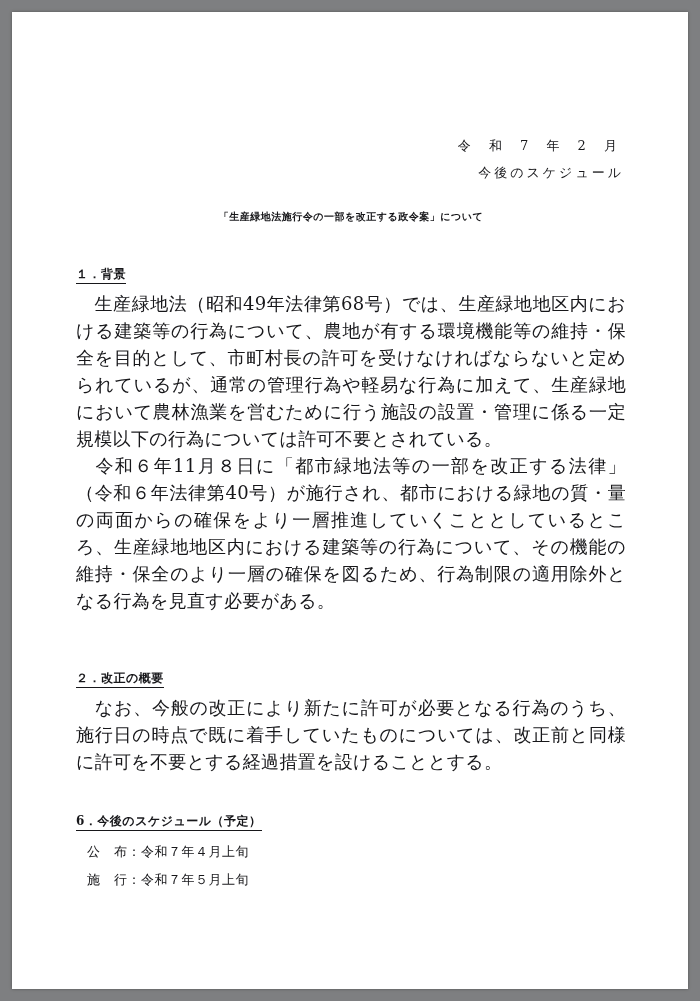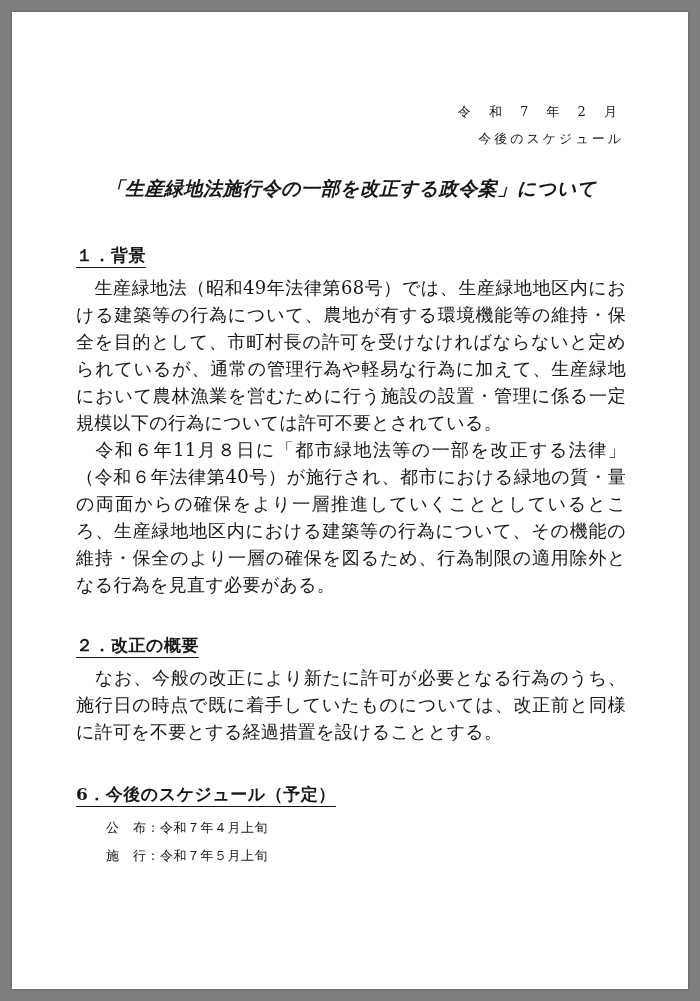--- a/index.html
+++ b/index.html
@@ -12,70 +12,69 @@
     background: #7e7f81;
     font-family: "DejaVu Serif", "Liberation Serif", serif;
     overflow: hidden;
   }
   .page {
     width: 676px;
     height: 977px;
     margin: 12px auto 0 auto;
     background: #ffffff;
     box-sizing: border-box;
-    padding: 86px 62px 0 64px;
+    padding: 120px 62px 0 64px;
     color: #17171a;
     box-shadow: 0 0 3px rgba(0,0,0,0.35);
   }
   .right-block {
     text-align: right;
     font-size: 13px;
     line-height: 27px;
     padding-right: 2px;
   }
   .date-line {
     letter-spacing: 7px;
   }
   .org-line {
     letter-spacing: 3px;
   }
   .doc-title {
     text-align: center;
     font-weight: bold;
-    font-size: 19px;
+    font-size: 10px;
     margin: 24px 0 0 0;
     letter-spacing: 0.5px;
-    font-style: italic;
   }
   .section {
     margin-top: 0;
   }
   .section-1 { margin-top: 42px; }
-  .section-2 { margin-top: 36px; }
+  .section-2 { margin-top: 56px; }
   .section-3 { margin-top: 38px; }
   .sec-heading {
     font-weight: bold;
-    font-size: 17px;
+    font-size: 12px;
     margin: 0 0 7px 0;
     letter-spacing: 0.5px;
   }
   .sec-heading .u {
     border-bottom: 1.2px solid #17171a;
     padding-bottom: 2px;
   }
   p.body {
     font-size: 18px;
     line-height: 27px;
     margin: 0;
     text-align: justify;
     text-justify: inter-ideograph;
     letter-spacing: 0.3px;
   }
   .schedule {
-    margin: 8px 0 0 30px;
+    margin: 8px 0 0 11px;
     font-size: 13px;
     line-height: 28px;
     letter-spacing: 0.5px;
   }
 </style>
 </head>
 <body>
 
 <div class="page">
 

